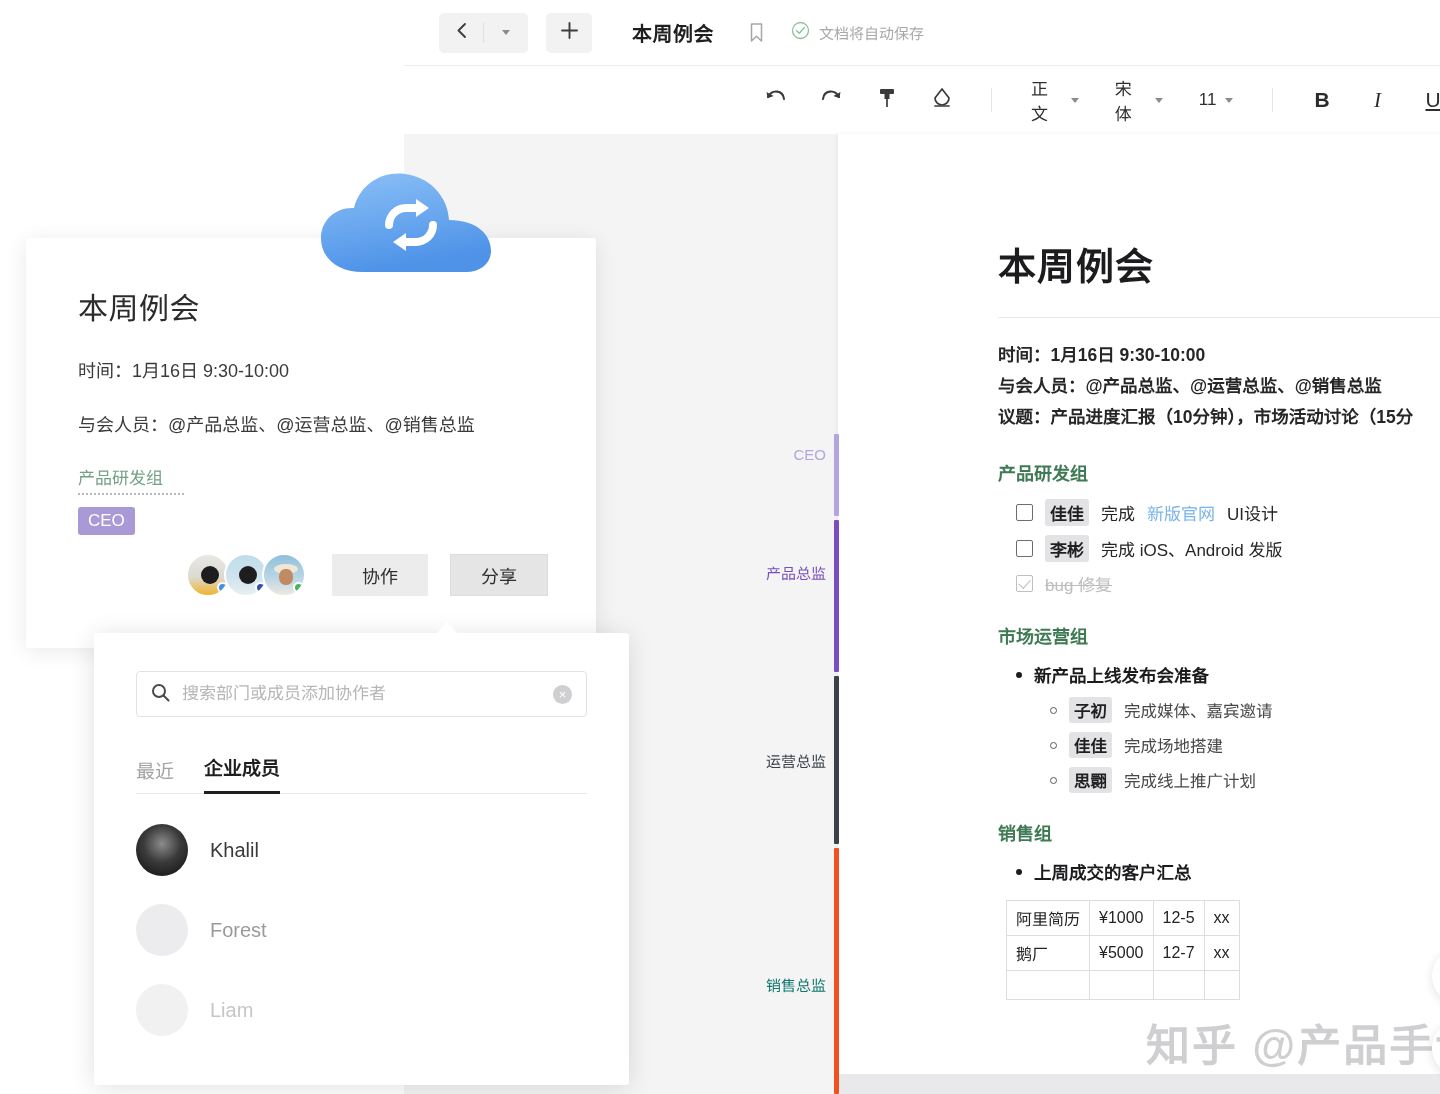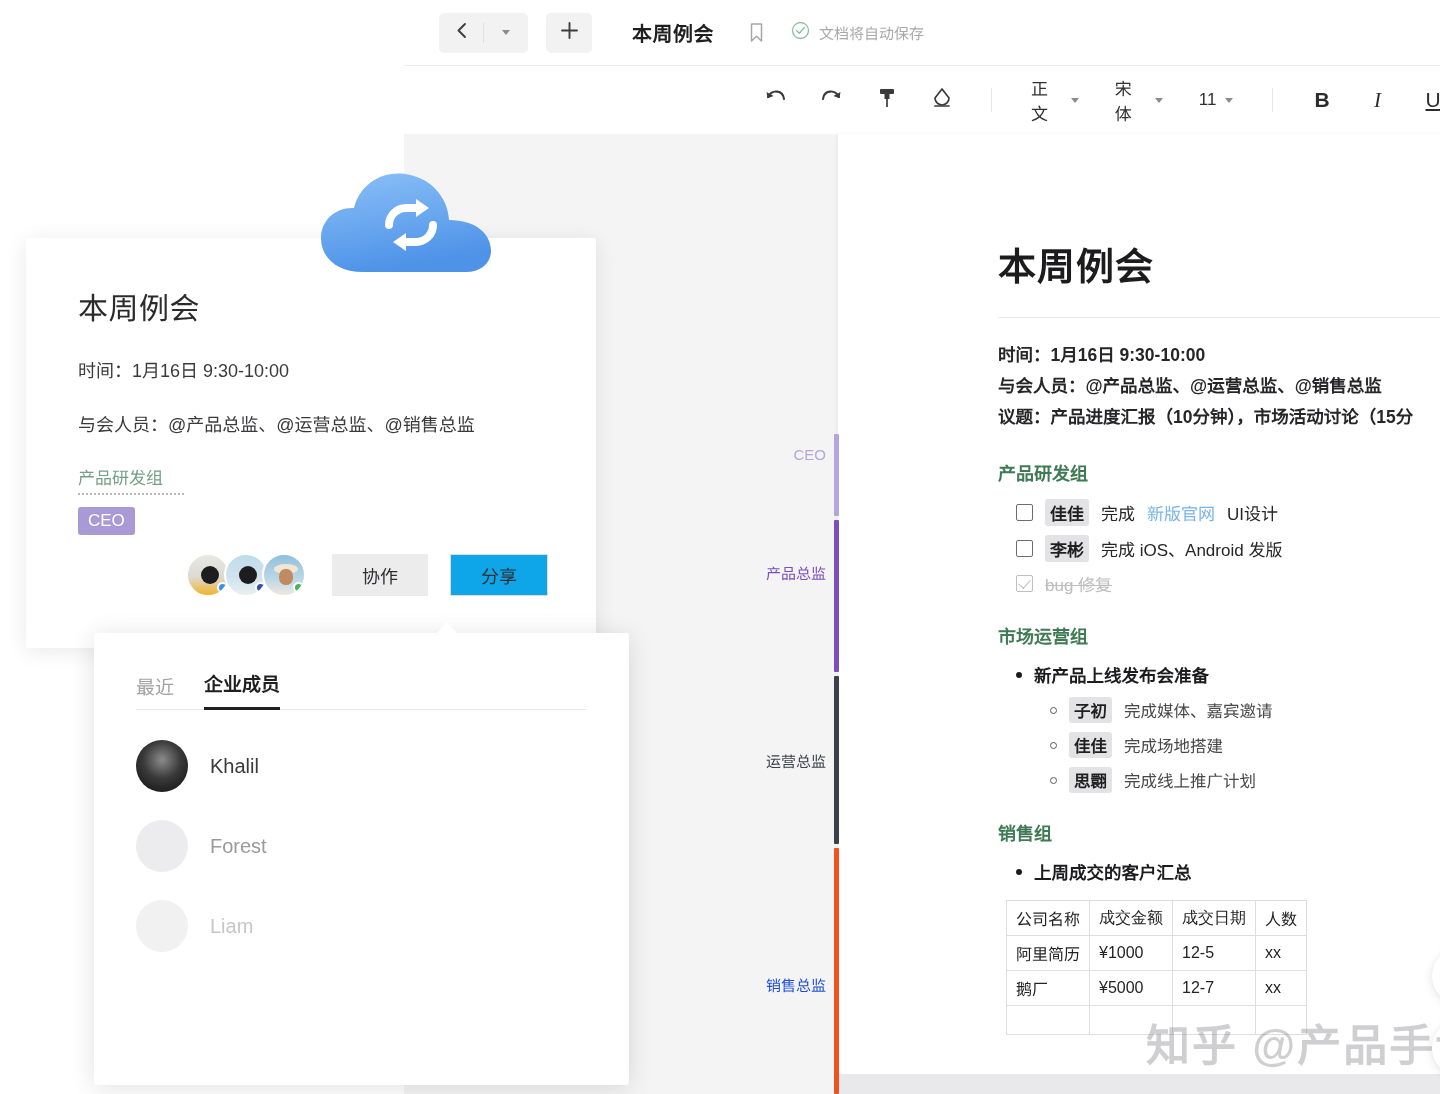--- a/index.html
+++ b/index.html
@@ -124,21 +124,21 @@
   .avatars { display:flex; }
   .avatar { width: 44px; height: 44px; border-radius: 50%; position: relative; margin-right: -6px;
             border: 2px solid #fff; overflow: hidden; }
   .av-status { position:absolute; right: 0; bottom: 2px; width: 11px; height: 11px; border-radius:50%;
                border: 2px solid #fff; }
   .btn {
     height: 42px; padding: 0 30px; display:flex; align-items:center; justify-content:center;
     font-size: 18px; border-radius: 0; cursor: pointer; color: #2f2f31;
   }
   .btn-collab { background: #ececed; margin-left: 32px; }
-  .btn-share { background: #0ea5e9; border: 1px solid #dcdcde; margin-left: 22px; }
+  .btn-share { background: #e5e5e5; border: 1px solid #dcdcde; margin-left: 22px; }
 
   
   .popover {
     position: absolute; left: 68px; top: 633px; width: 535px; height: 452px;
     background: #fff; box-shadow: 0 3px 26px rgba(0,0,0,.12); border-radius: 3px;
   }
   .pop-arrow {
     position:absolute; left: 342px; top: -11px; width: 22px; height: 12px;
     background: #fff; clip-path: polygon(50% 0, 100% 100%, 0 100%);
   }
@@ -360,26 +360,20 @@
         <span>完成线上推广计划</span>
       </div>
 
       <div class="sec-head">销售组</div>
       <div class="bullet-l1">
         <span class="dot1"></span>
         <span>上周成交的客户汇总</span>
       </div>
       <table class="sales-tbl">
         <tbody>
-            <tr>
-          <th>公司名称</th>
-          <th>成交金额</th>
-          <th>成交日期</th>
-          <th>人数</th>
-        </tr>
         <tr>
           <td>阿里简历</td>
           <td>¥1000</td>
           <td>12-5</td>
           <td>xx</td>
         </tr>
         <tr>
           <td>鹅厂</td>
           <td>¥5000</td>
           <td>12-7</td>
@@ -401,21 +395,21 @@
     <div class="role-item" style="top:22px;">
       <span class="role-label" style="color:#b3a6dc;">CEO</span>
     </div>
     <div class="role-item" style="top:138px;">
       <span class="role-label" style="color:#7a4fbd;">产品总监</span>
     </div>
     <div class="role-item" style="top:326px;">
       <span class="role-label" style="color:#3b4049;">运营总监</span>
     </div>
     <div class="role-item" style="top:550px;">
-      <span class="role-label" style="color:#1d4ed8;">销售总监</span>
+      <span class="role-label" style="color:#0f766e;">销售总监</span>
     </div>
   </div>
   <div class="rail-bar" style="top:434px;height:82px;background:#b3a6dc;"></div>
   <div class="rail-bar" style="top:520px;height:152px;background:#7a4fbd;"></div>
   <div class="rail-bar" style="top:676px;height:168px;background:#3b4049;"></div>
   <div class="rail-bar" style="top:848px;height:246px;background:#f0521f;"></div>
 
   <div style="position:absolute;left:0;top:362px;width:5px;height:86px;background:#b3a6dc;"></div>
   <div style="position:absolute;left:0;top:456px;width:6px;height:90px;background:#7a4fbd;"></div>
   <div style="position:absolute;left:0;top:552px;width:7px;height:26px;background:#3b4049;"></div>
@@ -465,20 +459,30 @@
         <path d="M117 57 A17 17 0 0 1 100 74 L86 74"></path>
       </g>
       <path d="M100 31 L113 40 L100 49 Z" fill="#ffffff"></path>
       <path d="M90 65 L77 74 L90 83 Z" fill="#ffffff"></path>
     </svg>
   </div>
 
   <div class="popover">
     <div class="pop-arrow"></div>
 
+    <div class="search-box">
+      <span>
+        <svg width="19" height="19" viewBox="0 0 19 19" fill="none">
+          <circle cx="8" cy="8" r="6" stroke="#4a4a4c" stroke-width="2"></circle>
+          <path d="M12.5 12.5 L17.5 17.5" stroke="#4a4a4c" stroke-width="2" stroke-linecap="round"></path>
+        </svg>
+      </span>
+      <input class="search-input" type="text" placeholder="搜索部门或成员添加协作者" style="">
+      <span class="clear-btn">×</span>
+    </div>
 
     <div class="tabs">
       <div class="tab">最近</div>
       <div class="tab active">企业成员</div>
     </div>
     <div class="tab-rule"></div>
 
     <div style="margin-top:16px;">
       <div class="member">
         <div class="m-av" style="background:radial-gradient(circle at 50% 38%, #8c8c8c 0%, #3a3a3a 45%, #0d0d0d 100%);"></div>

